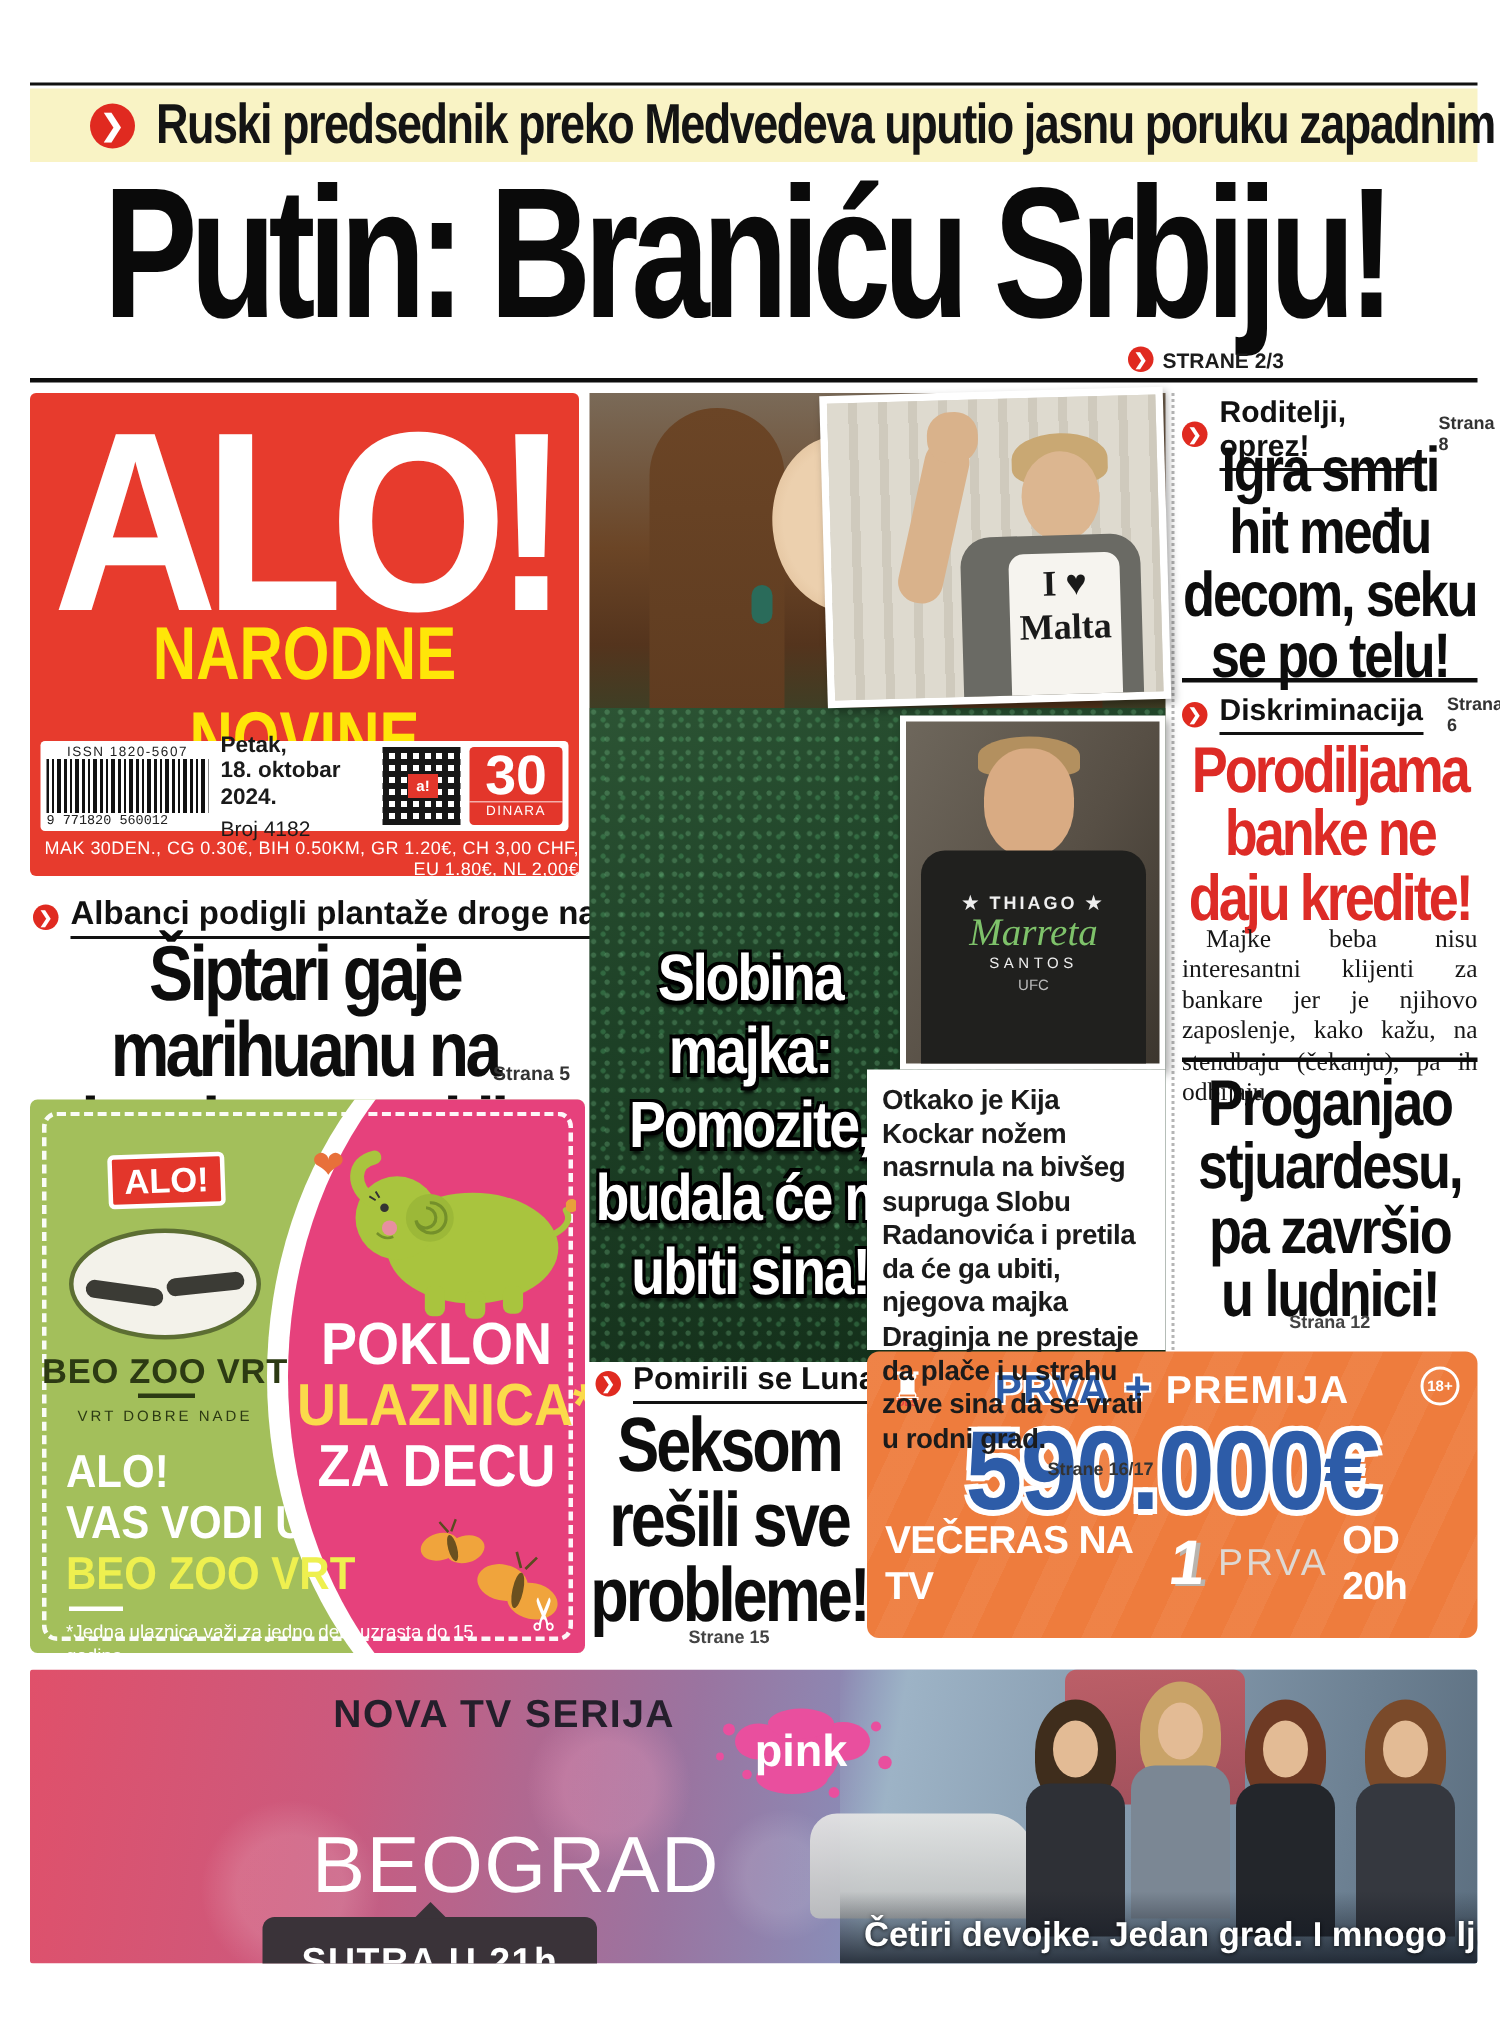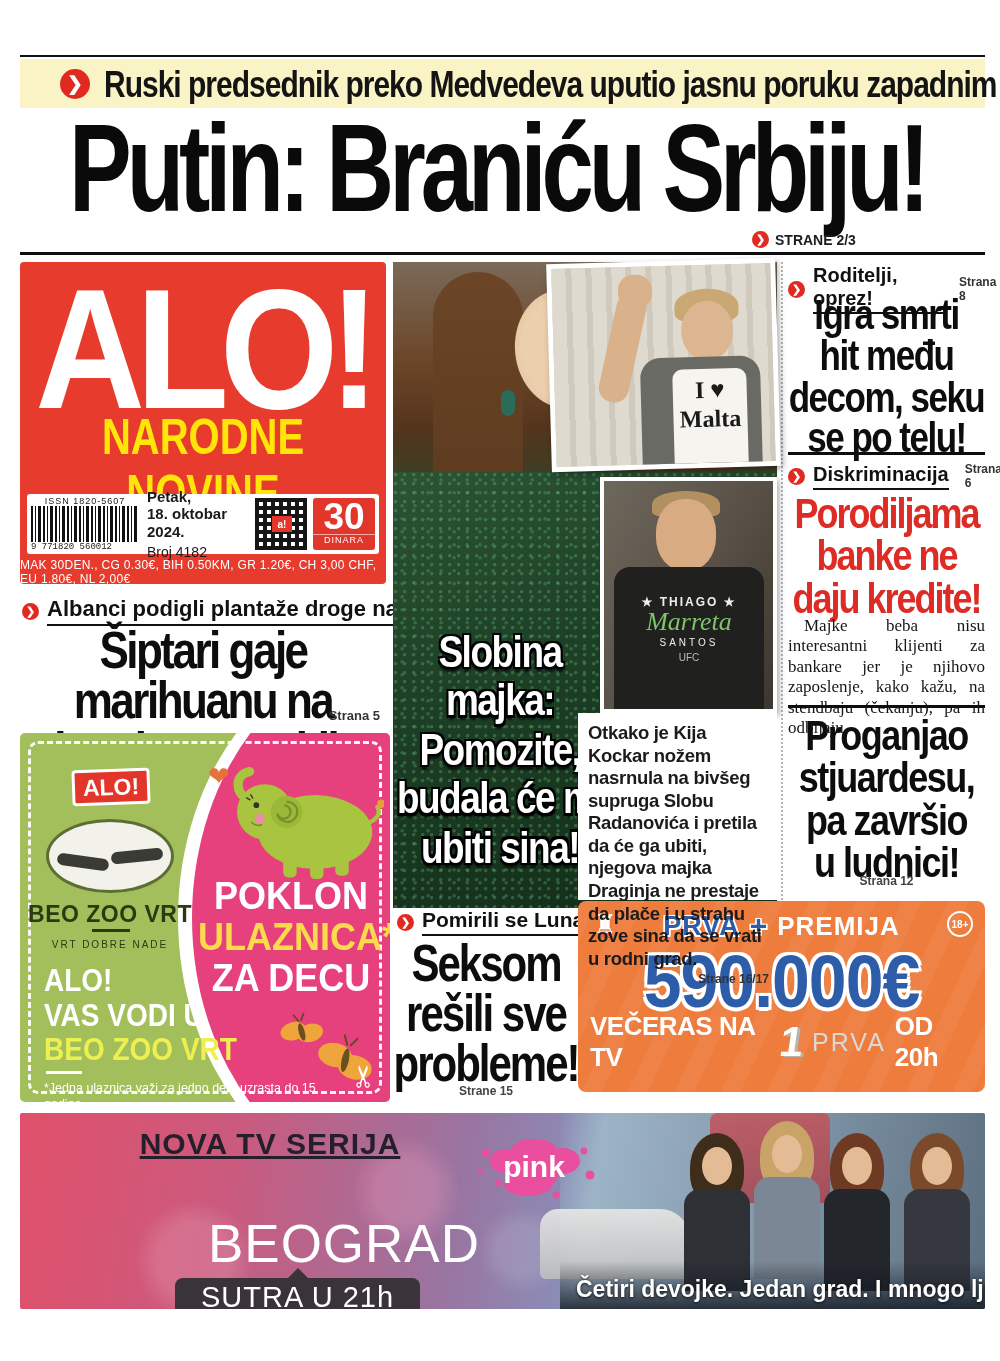--- a/index.html
+++ b/index.html
@@ -49,21 +49,21 @@
   .qr { width:52px; height:52px; position:relative; flex:0 0 auto;
     background:
       repeating-linear-gradient(0deg,#161616 0 4px,transparent 4px 8px),
       repeating-linear-gradient(90deg,#161616 0 4px,#fff 4px 8px); }
   .qr-core { position:absolute; left:17px; top:18px; width:20px; height:16px; background:#e3362b;
     color:#fff; font-size:10px; font-weight:900; display:flex; align-items:center; justify-content:center; }
   .pricebox { width:62px; height:52px; background:#e3362b; border-radius:3px; color:#fff;
     text-align:center; flex:0 0 auto; padding-top:1px; }
   .pricebox .val { font-size:37px; font-weight:900; line-height:0.95; }
   .pricebox .unit { font-size:9px; letter-spacing:1px; border-top:1px solid rgba(255,255,255,.6); }
-  .foreign { position:absolute; left:0; right:0; top:296px; text-align:left; color:#fff;
+  .foreign { position:absolute; left:0; right:0; top:296px; text-align:right; color:#fff;
     font-size:12px; letter-spacing:0.3px; }
 
   
   .kicker { display:flex; align-items:center; gap:8px; }
   .kicker .ktext { font-size:22px; font-weight:700; color:#111; border-bottom:2.5px solid #111; padding-bottom:2px; }
   .kicker .kpage { font-size:12px; font-weight:900; color:#333; margin-left:8px; }
 
   
   .kosare-kicker { position:absolute; left:22px; top:596px; }
   .kosare-head { position:absolute; left:14px; top:624px; width:378px; text-align:center;
@@ -208,28 +208,28 @@
   .loto-online { font-size:14.5px; font-weight:900; color:#2d5ca8; }
   .loto-site { font-size:14.5px; font-weight:900; color:#fff; }
 
   
   .tvad { position:absolute; left:20px; top:1113px; width:965px; height:196px; overflow:hidden; border-radius:2px;
     background:
       radial-gradient(circle at 18% 75%, rgba(255,255,255,.14) 0 36px, transparent 60px),
       radial-gradient(circle at 40% 40%, rgba(255,170,200,.25) 0 30px, transparent 55px),
       radial-gradient(circle at 52% 70%, rgba(255,255,255,.12) 0 24px, transparent 44px),
       linear-gradient(100deg,#e0506a 0%, #cb5a7e 22%, #9a74a0 45%, #7e9ec7 66%, #8ab4dd 100%); }
-  .tv-kicker { position:absolute; left:70px; top:14px; width:360px; text-align:center;
-    font-size:30px; font-weight:900; color:#241f2b; letter-spacing:1px;text-decoration:underline; }
+  .tv-kicker { position:absolute; left:70px; top:14px; width:360px; text-align:right;
+    font-size:26px; font-weight:900; color:#241f2b; letter-spacing:1px; }
   .tv-thin { position:absolute; left:40px; top:52px; width:420px; text-align:center;
     font-size:42px; color:#fff; letter-spacing:15px; font-weight:400; }
   .tv-bold { position:absolute; left:40px; top:100px; width:420px; text-align:right;
     font-size:53px; color:#fff; font-weight:400; letter-spacing:1px; }
   .tv-badge { position:absolute; left:155px; top:165px; background:#3a3339; color:#fff;
-    font-size:29px; font-weight:400; padding:3px 26px 5px; border-radius:8px; letter-spacing:1px; }
+    font-size:25px; font-weight:700; padding:16px 26px 5px; border-radius:8px; letter-spacing:1px; }
   .tv-badge::before { content:""; position:absolute; left:50%; top:-10px; margin-left:-11px;
     border:11px solid transparent; border-bottom-color:#3a3339; border-top:none; }
   .tv-photo { position:absolute; right:0; top:0; width:425px; height:100%;
     background:linear-gradient(100deg, rgba(148,167,189,0) 0%, #9db3c6 10%, #7e93a6 55%, #5c6f80 100%); }
   .tv-bus { position:absolute; left:150px; top:0px; width:120px; height:90px; border-radius:8px;
     background:linear-gradient(#c4535a,#a8454f); opacity:.85; }
   .tv-car { position:absolute; left:-20px; top:96px; width:150px; height:70px; border-radius:18px 30px 6px 6px;
     background:linear-gradient(#e8e8e6,#bdbfbe); opacity:.9; }
   .girl { position:absolute; bottom:18px; width:78px; height:150px; }
   .girl .hair { position:absolute; left:12px; top:-8px; width:54px; height:70px; border-radius:50% 50% 40% 40%; }

